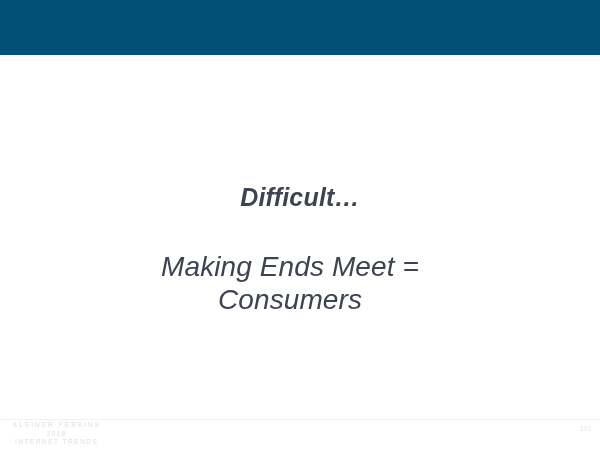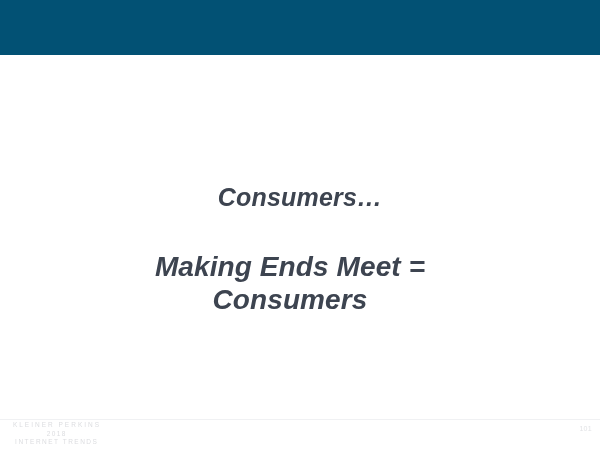--- a/index.html
+++ b/index.html
@@ -56,21 +56,21 @@
     white-space: pre;
   }
 
   .title-secondary {
     position: absolute;
     top: 195px;
     left: 0;
     width: 580px;
     text-align: center;
     font-size: 28px;
-    font-weight: bold;
+    font-weight: normal;
     font-style: italic;
     color: #3d4450;
     letter-spacing: 0.1px;
     line-height: 1.18;
   }
 
   .title-secondary .line {
     display: block;
   }
 
@@ -132,21 +132,21 @@
 </style>
 </head>
 <body>
 
 <div class="slide">
 
   <div class="header-bar"></div>
 
   <div class="content">
 
-    <div class="title-primary">Consumers…</div>
+    <div class="title-primary">Difficult…</div>
 
     <div class="title-secondary">
       <span class="line">Making Ends Meet =</span>
       <span class="line">Consumers</span>
     </div>
 
   </div>
 
   <div class="footer-divider"></div>
 

